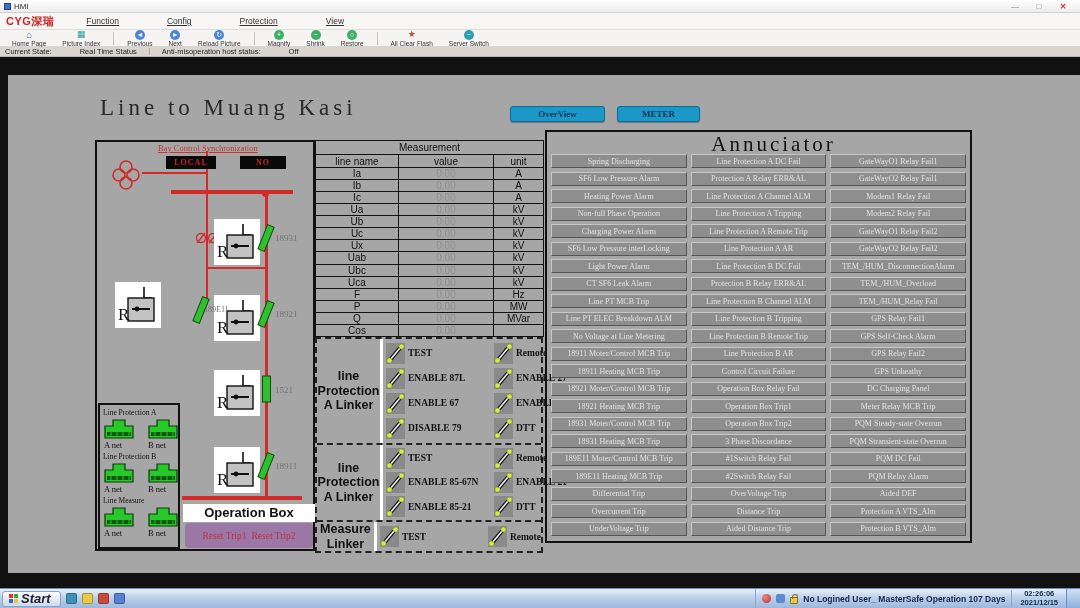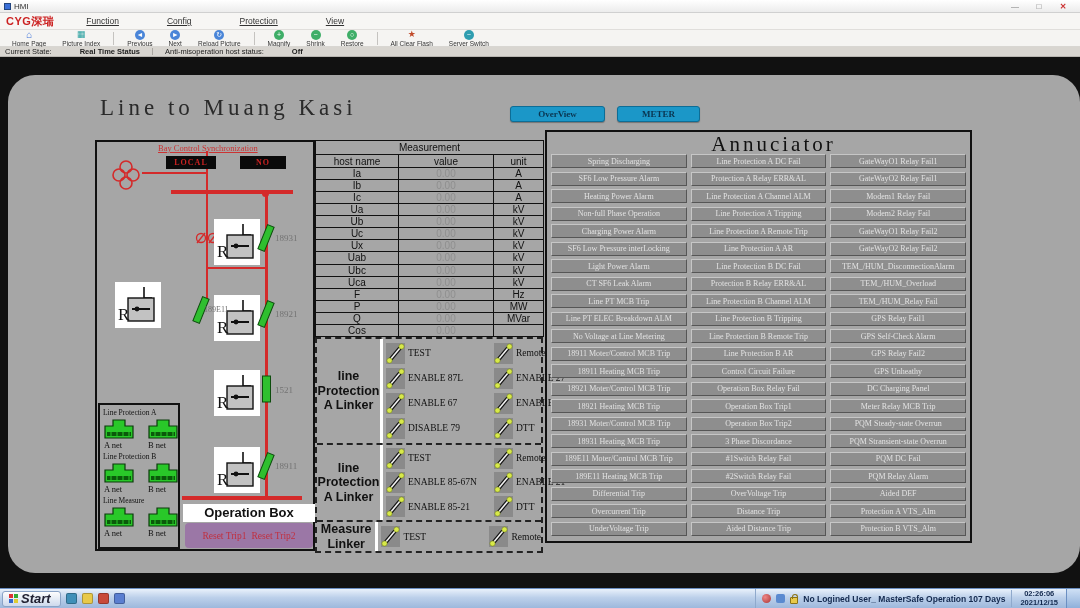--- a/index.html
+++ b/index.html
@@ -23,26 +23,26 @@
   .icon-previous,.icon-next,.icon-reload { background:#4a85d8; }
   .icon-magnify,.icon-shrink,.icon-restore { background:#3fae68; }
   .icon-server-switch { background:#2f9db0; }
   .icon-home { background:none; color:#3a6fd8; font-size:10px; line-height:9px; }
   .icon-picture-index { background:none; color:#2aa0a0; font-size:9px; line-height:9px; }
   .icon-clear-flash { background:none; color:#c14a2a; font-size:9px; line-height:9px; }
   .tb-label { font-size:6.5px; color:#333; margin-top:0px; white-space:nowrap; }
   .tb-sep { width:1px; height:13px; background:#c5c3c0; margin:0 5px; }
 
   .statusstrip { position:absolute; left:0; top:47px; width:1080px; height:10px; background:#d8d5d0; border-bottom:1px solid #b8b5b0; font-size:7.5px; color:#222; display:flex; align-items:center; padding-left:5px; gap:4px; }
-  .statusstrip b { font-weight:bold;padding-left:24px; }
+  .statusstrip b { font-weight:normal;padding-left:24px; }
   .ss-sep { width:1px; height:7px; background:#aaa7a2; margin:0 8px; }
 
   
   .main { position:absolute; left:0; top:57px; width:1080px; height:531px; background:#111; }
-  .canvas { position:absolute; left:8px; top:18px; width:1072px; height:498px; background:#a6a6a6;border-radius:27px; }
+  .canvas { position:absolute; left:8px; top:18px; width:1072px; height:498px; background:#a6a6a6; }
 
   .page-title { position:absolute; left:92px; top:20px; font-family:"Liberation Serif", serif; font-size:23px; letter-spacing:4px; color:#2a2a2a; }
   .nav-btn { position:absolute; height:16px; background:#1b97c8; border:1px solid #0d6d96; border-radius:3px; font-family:"Liberation Serif", serif; font-size:9px; font-weight:bold; color:#0a3550; text-align:center; line-height:14px; box-shadow:0 1px 1px rgba(0,0,0,0.3); }
   .btn-overview { left:502px; top:31px; width:95px; }
   .btn-meter { left:609px; top:31px; width:83px; }
 
   
   .diagram-box { position:absolute; left:87px; top:65px; width:220px; height:411px; border:2px solid #111; }
   .sync-label { position:absolute; left:150px; top:68px; width:220px; font-family:"Liberation Serif", serif; font-size:8.5px; color:#c33; white-space:nowrap; z-index:3;text-decoration:underline; }
   .ind-box { position:absolute; height:13px; background:#0a0a0a; color:#cc2222; font-family:"Liberation Serif", serif; font-size:8px; font-weight:bold; text-align:center; line-height:13px; letter-spacing:1px; z-index:3; }
@@ -73,21 +73,21 @@
   .col-item { width:83px; } .col-val { width:95px; } .col-unit { width:50px; }
   td.val { color:#8f8f8f; }
 
   
   .linker-panel { position:absolute; left:307px; top:262px; width:228px; height:216px; border:2px dashed #222; display:flex; flex-direction:column; background:#a6a6a6; }
   .linker-group { display:flex; border-top:2px dashed #222; }
   .linker-group:first-child { border-top:none; }
   .lg1 { height:104px; } .lg2 { height:78px; } .lg3 { flex:1; }
   .linker-label { width:66px; border-right:3px solid #fff; display:flex; align-items:center; justify-content:center; text-align:center; font-size:12.5px; font-weight:bold; color:#111; line-height:1.15; padding:0 1px; }
   .linker-rows { flex:1; display:flex; flex-direction:column; justify-content:space-evenly; padding-left:3px; }
-  .linker-row { display:flex; align-items:flex-end; }
+  .linker-row { display:flex; align-items:flex-end;font-weight:bold; }
   .linker-item { display:flex; align-items:center; width:108px; }
   .linker-item + .linker-item { width:auto; }
   .linker-text { font-family:"Liberation Serif", serif; font-size:9.5px; color:#111; margin-left:3px; white-space:nowrap; }
 
   
   .ann-panel { position:absolute; left:537px; top:55px; width:427px; height:413px; border:2px solid #111; }
   .ann-title { position:absolute; left:0; right:0; top:0px; text-align:center; font-family:"Liberation Serif", serif; font-size:21px; letter-spacing:3px; color:#111; padding-left:30px; }
   .ann-cols { position:absolute; left:4px; right:4px; top:22px; bottom:5px; display:flex; gap:4px; }
   .ann-col { flex:1; display:flex; flex-direction:column; justify-content:space-between; }
   .tile { height:14px; background:#8e8e8e; border:1px solid; border-color:#c6c6c6 #565656 #565656 #c6c6c6; color:#e2e2e2; font-family:"Liberation Serif", serif; font-size:8px; display:flex; align-items:center; justify-content:center; white-space:nowrap; overflow:hidden; }
@@ -393,21 +393,21 @@
           <colgroup>
               <col class="col-item">
               <col class="col-val">
               <col class="col-unit">
             </colgroup>
           <thead>
             <tr>
                 <th colspan="3" class="meas-title">Measurement</th>
               </tr>
             <tr class="meas-head">
-              <th>host name</th>
+              <th>line name</th>
               <th>value</th>
               <th>unit</th>
             </tr>
           </thead>
           <tbody>
               <tr>
                 <td>Ia</td>
                 <td class="val">0.00</td>
                 <td>A</td>
               </tr>

